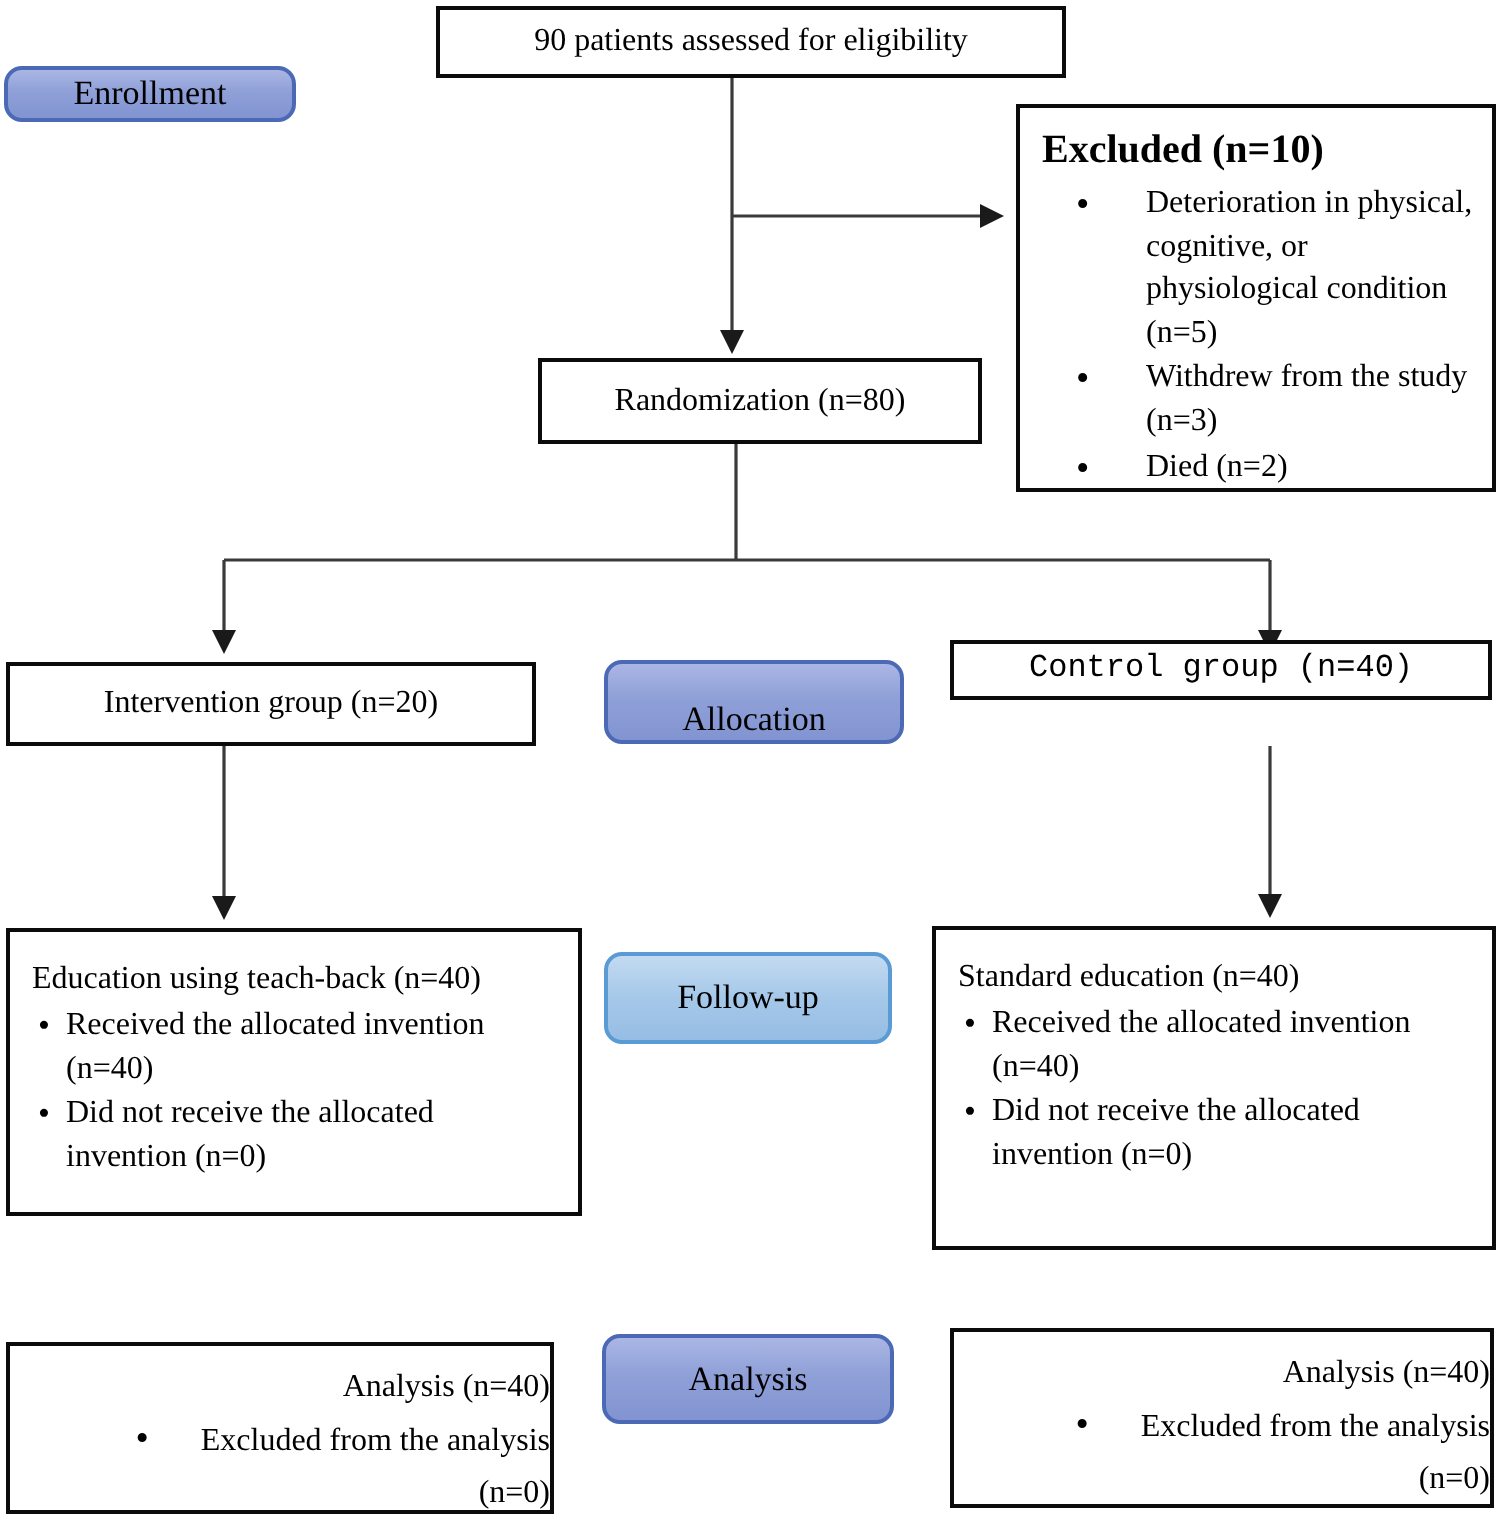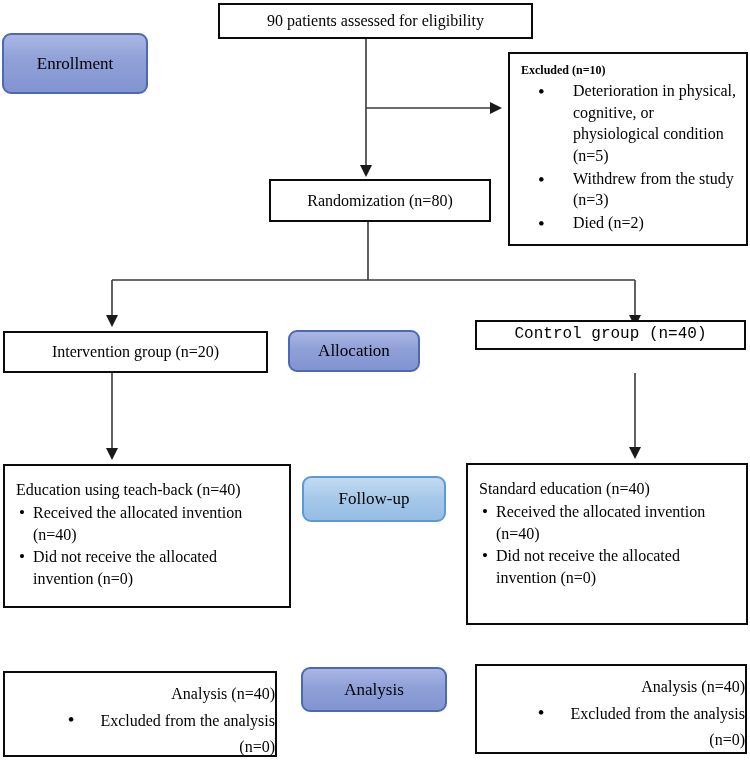--- a/index.html
+++ b/index.html
@@ -21,21 +21,21 @@
   .stage-dark{
     background:linear-gradient(180deg,#aab6e4 0%,#8fa0d8 45%,#8294d1 100%);
     border:2px solid #4b69b4;
   }
   .stage-light{
     background:linear-gradient(180deg,#c3daf1 0%,#a5c8e9 50%,#96bde4 100%);
     border:2px solid #5b9bd5;
   }
   
   .excluded{padding:8px 6px 6px 11px;}
-  .excluded .title{font-weight:bold;font-size:12px;margin:0 0 2px 0;}
+  .excluded .title{font-weight:bold;font-size:20px;margin:0 0 2px 0;}
   .excluded ul{margin:0;padding:0 0 0 52px;list-style:none;}
   .excluded li{position:relative;margin:0 0 1px 0;}
   .excluded li::before{content:"\2022";position:absolute;left:-35px;top:-1px;font-size:19px;}
   
   .fup{padding:13px 8px 11px 11px;line-height:1.38;}
   .fup .title{margin:0 0 1px 0;}
   .fup ul{margin:0;padding:0 0 0 17px;list-style:none;}
   .fup li{position:relative;}
   .fup li::before{content:"\2022";position:absolute;left:-14px;top:-1px;font-size:17px;}
   
@@ -65,42 +65,42 @@
       <path d="M635,280 V325" marker-end="url(#arrow)"></path>
       <path d="M112,373 V458" marker-end="url(#arrow)"></path>
       <path d="M635,373 V457" marker-end="url(#arrow)"></path>
     </g>
   </svg>
 
   <div class="box center-text" style="left:218px;top:3px;width:315px;height:36px;">
     <span>90 patients assessed for eligibility</span>
   </div>
 
-  <div class="stage stage-dark" style="left:2px;top:33px;width:146px;height:61px;justify-content:center;">
+  <div class="stage stage-dark" style="left:2px;top:33px;width:146px;height:28px;justify-content:center;">
     <span>Enrollment</span>
   </div>
 
   <div class="box excluded" style="left:508px;top:52px;width:240px;height:194px;">
     <div class="title">Excluded (n=10)</div>
     <ul>
       <li><span>Deterioration in physical, cognitive, or physiological condition (n=5)</span></li>
       <li><span>Withdrew from the study (n=3)</span></li>
       <li><span>Died (n=2)</span></li>
     </ul>
   </div>
 
   <div class="box center-text" style="left:269px;top:179px;width:222px;height:43px;">
     <span>Randomization (n=80)</span>
   </div>
 
   <div class="box center-text" style="left:3px;top:331px;width:265px;height:42px;">
     <span>Intervention group (n=20)</span>
   </div>
 
-  <div class="stage stage-dark" style="left:288px;top:330px;width:132px;height:42px;">
+  <div class="stage stage-dark" style="left:302px;top:330px;width:150px;height:42px;align-items:flex-end;">
     <span>Allocation</span>
   </div>
 
   <div class="box center-text" style="left:475px;top:320px;width:271px;height:30px;font-family:Liberation Mono, monospace;">
     <span>Control group (n=40)</span>
   </div>
 
   <div class="box fup" style="left:3px;top:464px;width:288px;height:144px;">
     <div class="title">Education using teach-back (n=40)</div>
     <ul>

